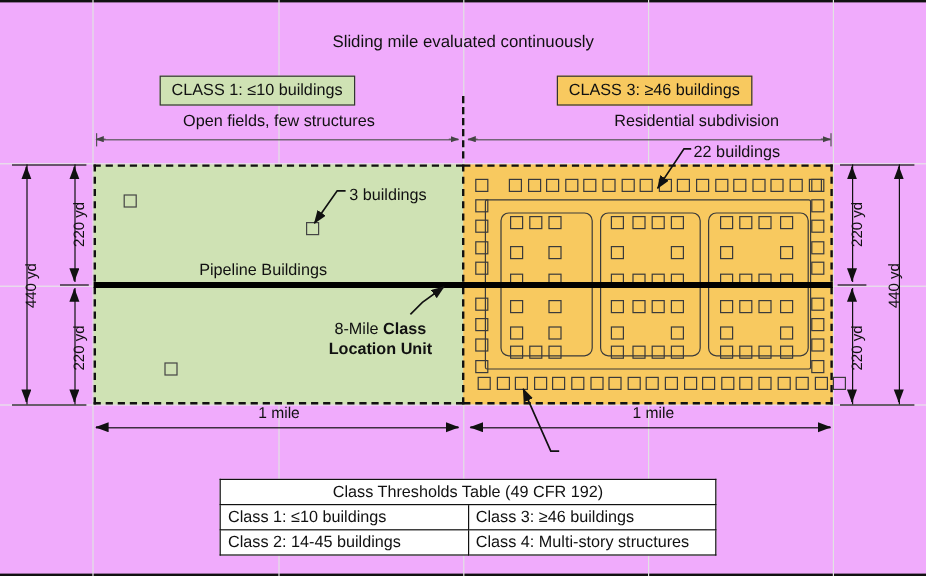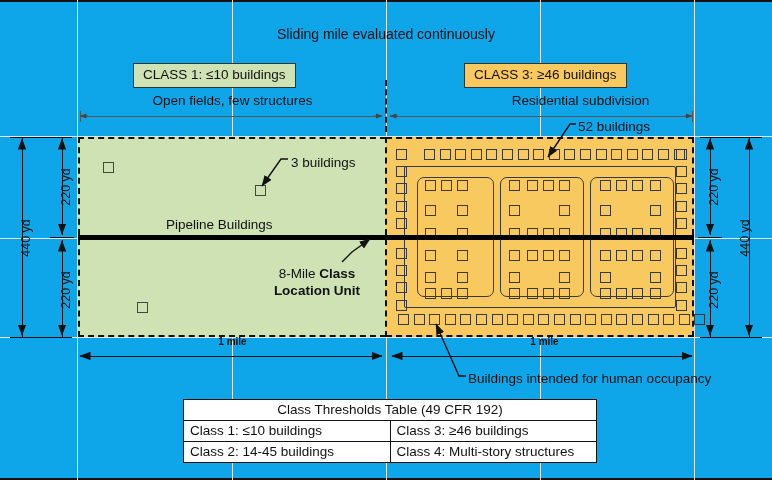--- a/index.html
+++ b/index.html
@@ -3,21 +3,21 @@
 <meta charset="utf-8">
 <style>
   html,body{margin:0;padding:0;background:#ffffff;}
   body{
     font-family:"Liberation Sans", sans-serif;
     -webkit-font-smoothing:antialiased;
   }
   #stage{
     position:relative;
     width:772px;height:480px;
-    background:#0ea5e9;
+    background:#f0abfc;
     overflow:hidden;
   }
   
   .gridline-v{position:absolute;top:0;width:1px;height:480px;background:#e2e2e2;}
   .gridline-h{position:absolute;left:0;height:1px;width:772px;background:#e6e6e6;}
   .frame-top{position:absolute;left:0;top:0;width:772px;height:2px;background:#111;}
   .frame-bottom{position:absolute;left:0;bottom:0;width:772px;height:2px;background:#111;}
 
   
   .zone{position:absolute;box-sizing:border-box;}
@@ -84,21 +84,21 @@
   .dim-cap{position:absolute;height:1px;background:#111;}
   .dim-text{
     position:absolute;font-size:12.5px;color:#111;white-space:nowrap;
     transform-origin:center center;
   }
   .rot{transform:rotate(-90deg);}
 
   
   .mile-line{position:absolute;top:356px;height:1px;background:#111;}
   .mile-label{
-    position:absolute;top:336px;font-size:10px;color:#111;text-align:center;font-weight:bold;
+    position:absolute;top:336px;font-size:13px;color:#111;text-align:center;
   }
 
   
   .anno{position:absolute;font-size:13.5px;color:#111;white-space:nowrap;}
   .anno-bold{font-weight:bold;text-align:center;}
   .anno-unit{
     position:absolute;left:262px;top:265px;font-size:13.5px;color:#111;
     text-align:center;line-height:1.28;width:110px;
   }
 
@@ -307,22 +307,21 @@
   <div class="dim-text rot" style="left:715px;top:231px;width:60px;text-align:center">440 yd</div>
   <div class="dim-text rot" style="left:684px;top:180px;width:60px;text-align:center">220 yd</div>
   <div class="dim-text rot" style="left:684px;top:283px;width:60px;text-align:center">220 yd</div>
 
   <div class="mile-line" style="left:80px;width:302px"></div>
   <div class="mile-line" style="left:392px;width:300px"></div>
   <div class="mile-label" style="left:130px;width:205px">1 mile</div>
   <div class="mile-label" style="left:442px;width:205px">1 mile</div>
 
   <div class="anno" style="left:291px;top:155px">3 buildings</div>
-  <div class="anno" style="left:578px;top:119px">52 buildings</div>
-  <div class="anno" style="left:468px;top:371px">Buildings intended for human occupancy</div>
+  <div class="anno" style="left:578px;top:119px">22 buildings</div>
 
   <div class="anno-unit">
     <span>8-Mile </span><span class="anno-bold">Class Location Unit</span>
   </div>
 
   <svg class="overlay" viewBox="0 0 772 480">
     <defs>
       <marker id="ah" markerWidth="9" markerHeight="9" refX="7.5" refY="3" orient="auto">
         <path d="M0,0 L8,3 L0,6 z" fill="#111"></path>
       </marker>

